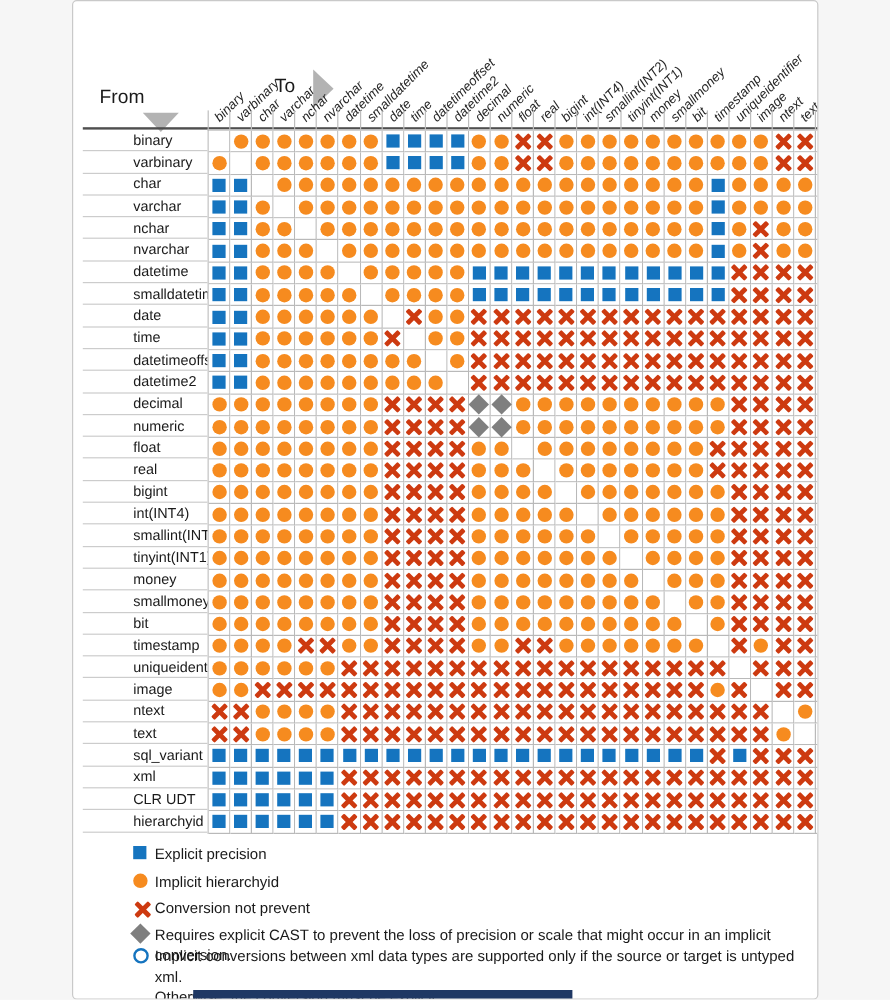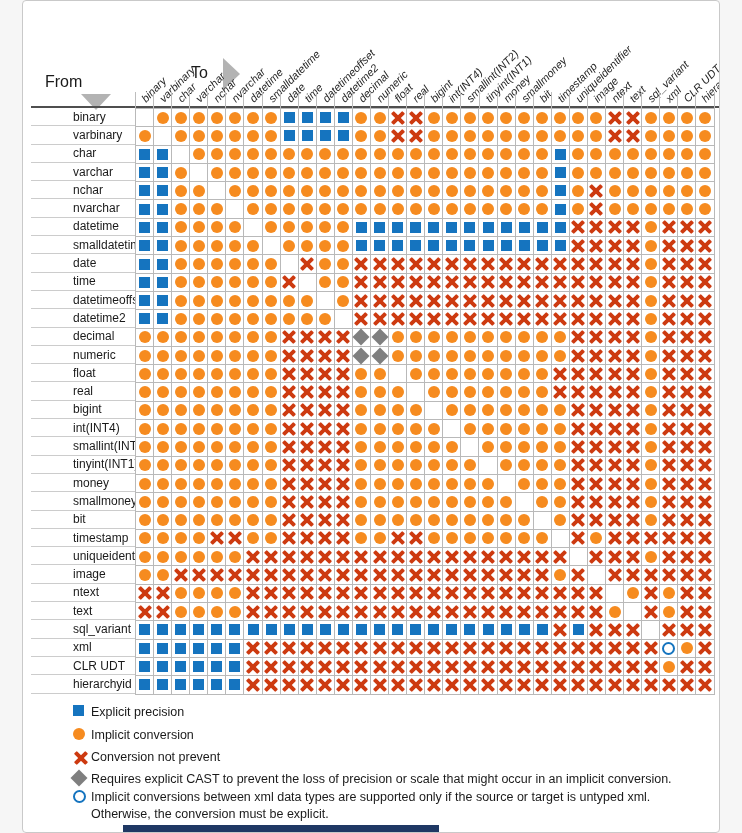--- a/index.html
+++ b/index.html
@@ -1,17 +1,17 @@
 <!DOCTYPE html>
 <html style="--blue: #1574bf; --orange: #f68b1f; --red: #cd3a10; --gray: #7f7f7f; --navy: #1f3864;"><head>
 <meta charset="utf-8">
 <style>
   html,body { margin:0; padding:0; background:#f6f6f6; }
   .page {
-    position:relative; width:698px; height:833px; margin:0 auto;
+    position:relative; width:622px; height:833px; margin:0 auto;
     background:#ffffff; border:1px solid #c9c9c9; border-radius:4px;
     overflow:hidden; box-sizing:border-box;
     font-family:"Liberation Sans", sans-serif; color:#1a1a1a;
   }
   
   .from-label { position:absolute; left:22px; top:72px; font-size:16px; }
   .to-label   { position:absolute; left:168px; top:63px; font-size:16px; }
   .tri-right {
     position:absolute; left:200px; top:57px; width:0; height:0;
     border-top:16px solid transparent; border-bottom:16px solid transparent;
@@ -3201,21 +3201,21 @@
       <div class="legend-item" style="top: 703px;">
         <span class="leg-icon">
           <span class="sym-S"></span>
         </span>
         <span class="leg-text">Explicit precision</span>
       </div>
       <div class="legend-item" style="top: 726px;">
         <span class="leg-icon">
           <span class="sym-O"></span>
         </span>
-        <span class="leg-text">Implicit conversion</span>
+        <span class="leg-text">Implicit hierarchyid</span>
       </div>
       <div class="legend-item" style="top: 748px;">
         <span class="leg-icon">
           <span class="sym-X"></span>
         </span>
         <span class="leg-text">Conversion not prevent</span>
       </div>
       <div class="legend-item" style="top: 770px;">
         <span class="leg-icon">
           <span class="sym-D"></span>

